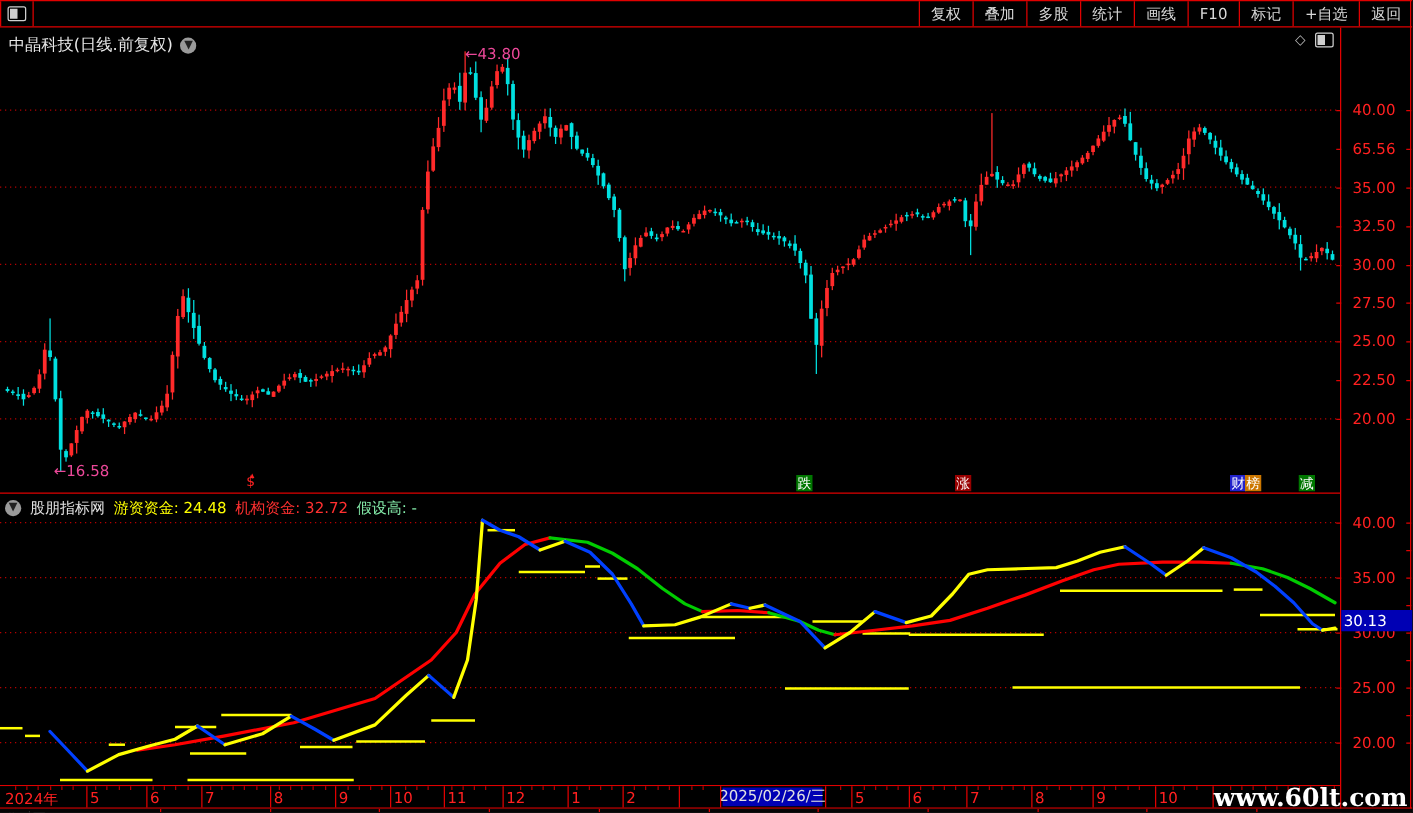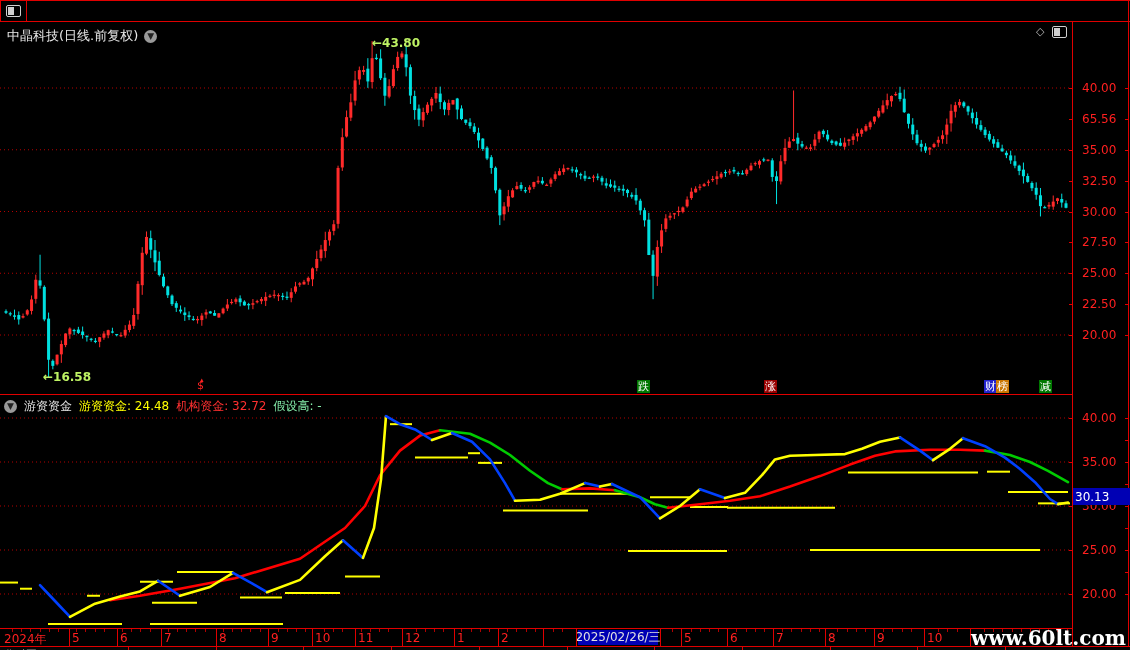--- a/index.html
+++ b/index.html
@@ -24,21 +24,21 @@
   .title-text{color:#e8e8e8;font-size:13px;}
   .chev-circle{width:13px;height:13px;border-radius:50%;background:#9a9a9a;color:#222;font-size:9px;
                display:flex;align-items:center;justify-content:center;line-height:1;}
   .corner-icons{position:absolute;left:1036px;top:25px;display:flex;gap:8px;align-items:center;z-index:5;color:#bbb;font-size:11px;}
   
   #main-svg{position:absolute;left:0;top:22px;}
   #lower-svg{position:absolute;left:0;top:396px;}
   .panel-divider{position:absolute;left:0;top:394px;width:1072px;height:1px;background:#e00000;}
   .axis-topline{position:absolute;left:0;top:628px;width:1072px;height:1px;background:#e00000;}
   
-  .anno{position:absolute;color:#bef264;font-size:12px;z-index:4;font-weight:bold;}
+  .anno{position:absolute;color:#ec4899;font-size:12px;z-index:4;}
   .mk{position:absolute;z-index:4;font-size:11px;line-height:13px;padding:0 1px;}
   
   .lower-header{position:absolute;left:4px;top:398px;display:flex;align-items:center;gap:7px;z-index:5;font-size:12px;}
   .lh-src{color:#e0e0e0;}
   .lh-hot{color:#ffff00;}
   .lh-inst{color:#ff3030;}
   .lh-assume{color:#86efac;}
   
   .right-axis{position:absolute;left:1072px;top:22px;width:57px;height:628px;border-left:1px solid #e00000;}
   .ax-label{position:absolute;left:9px;color:#ff2020;font-size:12px;white-space:nowrap;}
@@ -66,20 +66,31 @@
 </head>
 <body>
 
 <div class="screen">
 
   <div class="toolbar">
     <div class="tb-iconcell">
       <div class="win-icon"></div>
     </div>
     <div class="tb-spacer"></div>
+    <div class="tb-right" id="tb-right">
+        <span class="tb-btn">复权</span>
+        <span class="tb-btn">叠加</span>
+        <span class="tb-btn">多股</span>
+        <span class="tb-btn">统计</span>
+        <span class="tb-btn">画线</span>
+        <span class="tb-btn">F10</span>
+        <span class="tb-btn">标记</span>
+        <span class="tb-btn">+自选</span>
+        <span class="tb-btn">返回</span>
+      </div>
   </div>
 
   <div class="title-row">
     <span class="title-text">中晶科技(日线.前复权)</span>
     <span class="chev-circle">▼</span>
   </div>
   <div class="corner-icons">
     <span>◇</span>
     <span class="win-icon"></span>
   </div>
@@ -600,21 +611,21 @@
       <div class="mk" style="left: 764px; top: 380px; color: rgb(255, 255, 255); font-size: 11px; background: rgb(153, 0, 0);">涨</div>
       <div class="mk" style="left: 984px; top: 380px; color: rgb(255, 255, 255); font-size: 11px; background: rgb(34, 34, 204);">财</div>
       <div class="mk" style="left: 996px; top: 380px; color: rgb(255, 255, 255); font-size: 11px; background: rgb(204, 119, 0);">榜</div>
       <div class="mk" style="left: 1039px; top: 380px; color: rgb(255, 255, 255); font-size: 11px; background: rgb(0, 119, 0);">减</div>
     </div>
 
   <div class="panel-divider"></div>
 
   <div class="lower-header">
     <span class="chev-circle">▼</span>
-    <span class="lh-src">游资资金</span>
+    <span class="lh-src">股朋指标网</span>
     <span class="lh-hot">游资资金: 24.48</span>
     <span class="lh-inst">机构资金: 32.72</span>
     <span class="lh-assume">假设高: -</span>
   </div>
 
   <svg id="lower-svg" width="1072" height="232">
       <line x1="0" x2="1072" y1="22" y2="22" stroke="#b40000" stroke-width="1" stroke-dasharray="1 3"></line>
       <line x1="0" x2="1072" y1="66" y2="66" stroke="#b40000" stroke-width="1" stroke-dasharray="1 3"></line>
       <line x1="0" x2="1072" y1="110" y2="110" stroke="#b40000" stroke-width="1" stroke-dasharray="1 3"></line>
       <line x1="0" x2="1072" y1="154" y2="154" stroke="#b40000" stroke-width="1" stroke-dasharray="1 3"></line>

